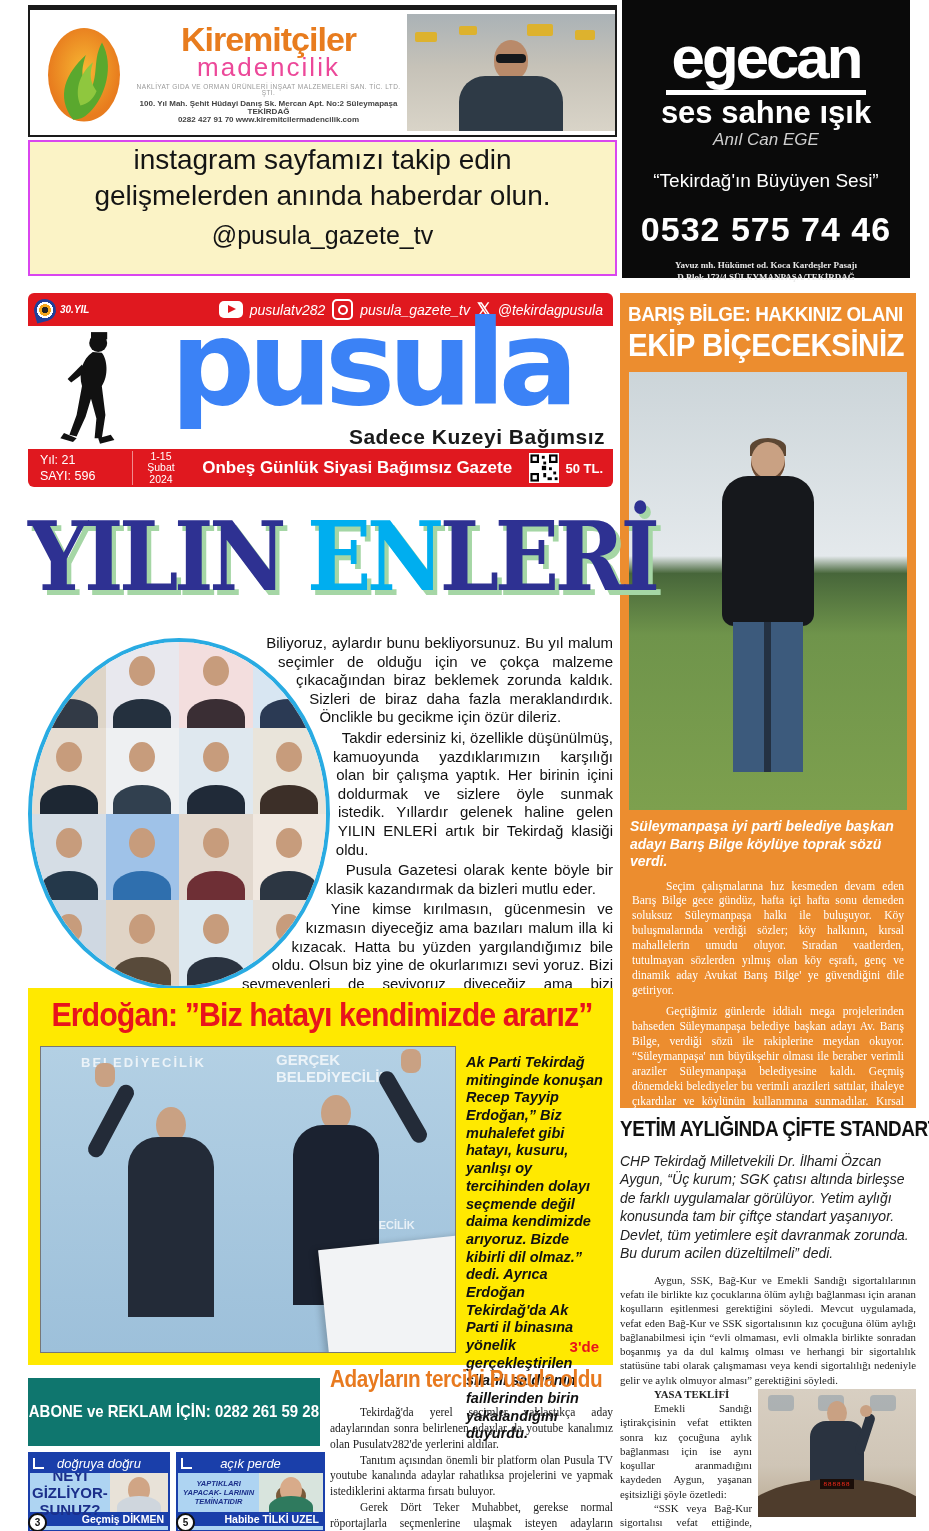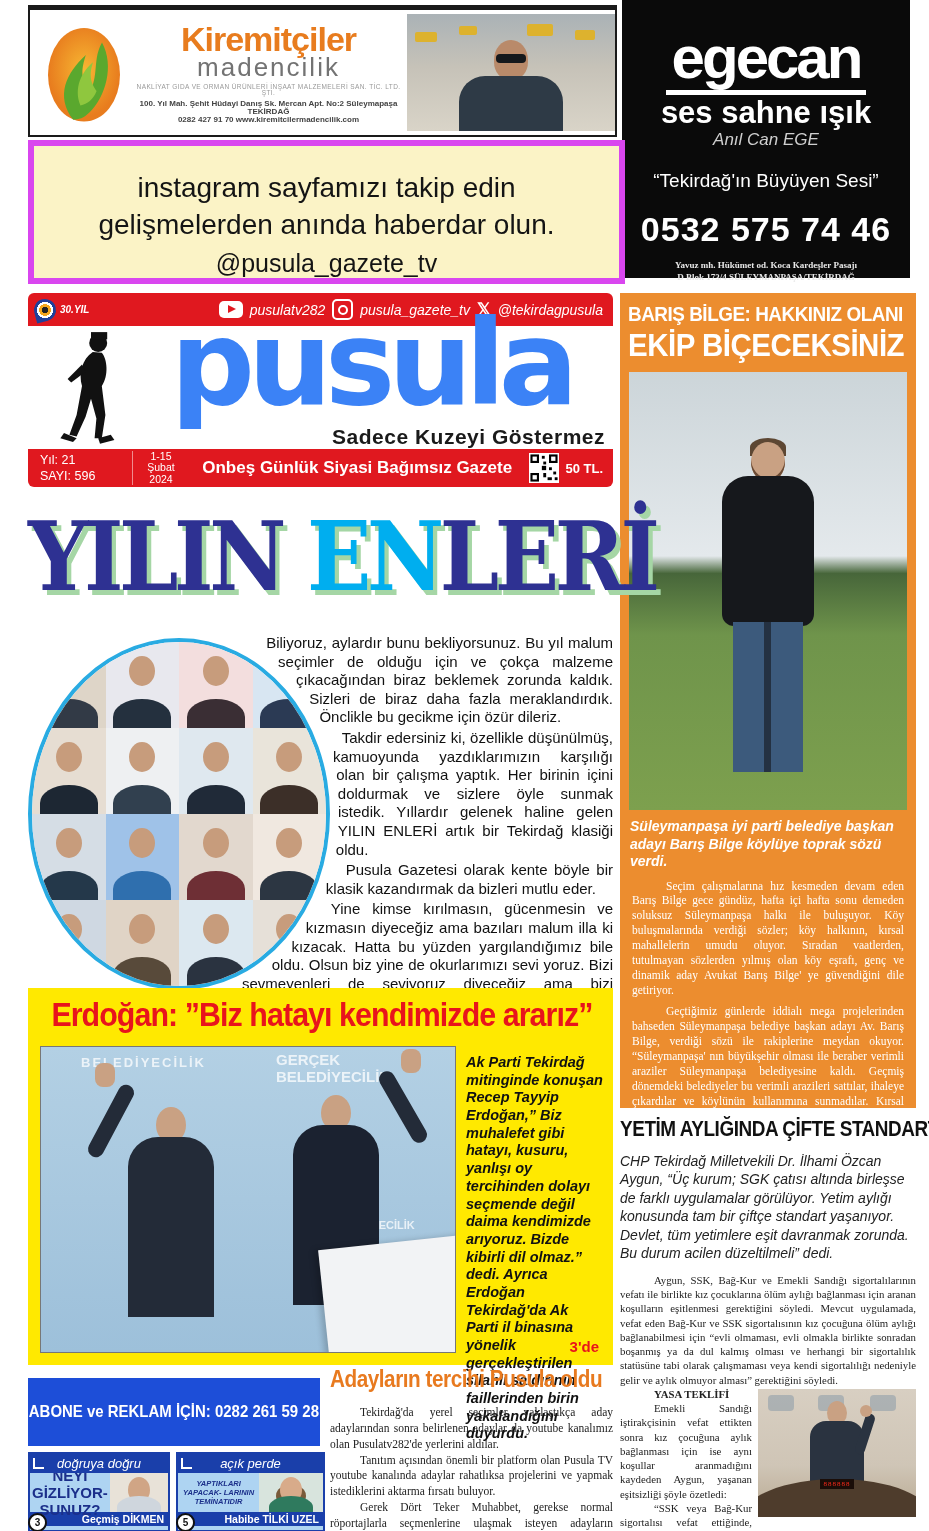--- a/index.html
+++ b/index.html
@@ -5,42 +5,42 @@
   html,body{margin:0;padding:0;background:#ffffff;}
   body{font-family:"Liberation Sans",sans-serif;color:#111;}
   .page{position:relative;width:929px;height:1531px;background:#fff;overflow:hidden;margin:0 auto;}
   .abs{position:absolute;}
 
   
   .kir-ad{left:28px;top:5px;width:585px;height:125px;border:2px solid #1a1a1a;border-top-width:5px;background:#fff;display:flex;align-items:center;}
   .kir-logo{width:92px;height:108px;margin-left:8px;flex:0 0 auto;}
   .kir-text{flex:1;text-align:center;line-height:1;}
   .kir-brand{font-size:34px;font-weight:bold;color:#e87c1e;letter-spacing:-1px;}
-  .kir-sub{font-size:26px;color:#737373;letter-spacing:2px;margin-top:-2px;}
+  .kir-sub{font-size:26px;color:#ec4899;letter-spacing:2px;margin-top:-2px;}
   .kir-line1{font-size:6.5px;color:#999;margin-top:4px;letter-spacing:.4px;}
   .kir-line2{font-size:8px;color:#444;font-weight:bold;margin-top:3px;}
   .kir-line3{font-size:8px;color:#444;font-weight:bold;}
   .kir-photo{width:208px;height:117px;flex:0 0 auto;position:relative;background:linear-gradient(#aab2b6 0%,#c6c2b8 45%,#d9d4c8 100%);overflow:hidden;}
   .machine{position:absolute;background:#ddb22e;border-radius:2px;}
   .kir-man{position:absolute;left:50%;top:26px;transform:translateX(-50%);width:110px;height:95px;}
   .kir-head{position:absolute;left:50%;top:0;transform:translateX(-50%);width:34px;height:40px;border-radius:50% 50% 45% 45%;background:#b98a6a;}
   .kir-glasses{position:absolute;left:50%;top:14px;transform:translateX(-50%);width:30px;height:9px;border-radius:4px;background:#15181c;}
   .kir-torso{position:absolute;left:50%;top:36px;transform:translateX(-50%);width:104px;height:60px;border-radius:26px 26px 0 0;background:#2e3a46;}
 
   
   .ege-ad{left:622px;top:0;width:288px;height:278px;background:#0a0a0a;color:#fff;text-align:center;}
   .ege-brand{font-size:60px;font-weight:bold;letter-spacing:-3px;line-height:1;margin-top:28px;display:inline-block;border-bottom:5px solid #fff;padding:0 6px 2px 6px;text-align:center;}
   .ege-sub{font-size:31px;font-weight:bold;letter-spacing:0;margin-top:2px;line-height:1;}
   .ege-person{font-size:17px;color:#cfcfcf;font-style:italic;margin-top:2px;}
   .ege-slogan{font-size:19px;margin-top:20px;}
   .ege-phone{font-size:34px;font-weight:bold;margin-top:18px;letter-spacing:1px;}
   .ege-addr{font-family:"Liberation Serif",serif;font-size:9px;font-weight:bold;margin-top:10px;line-height:1.35;color:#e8e8e8;}
 
   
-  .insta-box{left:28px;top:140px;width:585px;height:132px;background:#fbf3c6;border:6px solid #d946ef;text-align:center;display:flex;flex-direction:column;justify-content:flex-end;}
+  .insta-box{left:28px;top:140px;width:585px;height:132px;background:#fbf3c6;border:2px solid #d946ef;text-align:center;display:flex;flex-direction:column;justify-content:flex-start;}
   .insta-l{font-size:28px;color:#141414;line-height:1.3;}
   .insta-h{font-size:25px;color:#141414;margin-top:6px;}
 
   
   .mast{left:28px;top:293px;width:585px;height:194px;background:#e0181f;border-radius:6px;overflow:hidden;}
   .mast-top{height:33px;display:flex;align-items:center;color:#fff;}
   .nazar{width:22px;height:22px;border-radius:50% 50% 50% 0;background:radial-gradient(circle at 50% 50%, #222 0 3px, #f4a71e 3px 6px, #fff 6px 8px, #20409a 8px 11px);margin-left:6px;transform:rotate(-15deg);}
   .yil20{font-size:10px;font-weight:bold;font-style:italic;margin-left:4px;}
   .mast-social{margin-left:auto;display:flex;align-items:center;gap:7px;margin-right:10px;font-size:14px;font-style:italic;}
   .yt-icon{width:24px;height:17px;background:#fff;border-radius:5px;position:relative;}
@@ -111,21 +111,21 @@
   .parl-desk{position:absolute;left:-10%;bottom:-40px;width:120%;height:78px;border-radius:50% 50% 0 0;background:#4e3c2c;}
   .parl-led{position:absolute;left:50%;bottom:28px;transform:translateX(-50%);width:34px;height:10px;background:#1a0d08;color:#ff2a1a;font-size:7px;line-height:10px;text-align:center;letter-spacing:1px;}
   .parl-man{position:absolute;left:50%;top:12px;transform:translateX(-50%);width:70px;height:80px;}
   .pm-head{position:absolute;left:50%;top:0;transform:translateX(-50%);width:20px;height:24px;border-radius:50%;background:#c9a183;}
   .pm-body{position:absolute;left:50%;top:20px;transform:translateX(-50%);width:54px;height:60px;border-radius:16px 16px 0 0;background:#2a3340;}
   .pm-arm{position:absolute;right:-6px;top:-8px;width:10px;height:42px;border-radius:5px;background:#2a3340;transform:rotate(18deg);}
   .pm-hand{position:absolute;right:-8px;top:-16px;width:12px;height:12px;border-radius:50%;background:#c9a183;}
   .seat{position:absolute;width:26px;height:16px;border-radius:4px;background:#8a9aa8;opacity:.55;top:6px;}
 
   
-  .abone{left:28px;top:1378px;width:292px;height:68px;background:#1d4ed8;display:flex;align-items:center;justify-content:center;}
+  .abone{left:28px;top:1378px;width:292px;height:68px;background:#0f766e;display:flex;align-items:center;justify-content:center;}
   .abone span{color:#fff;font-size:17px;font-weight:bold;white-space:nowrap;transform:scaleX(.88);}
   .adaylar{left:330px;top:1366px;width:283px;height:165px;}
   .ad-head{font-size:23px;font-weight:bold;color:#e87a1f;white-space:nowrap;transform:scaleX(.9);transform-origin:0 0;letter-spacing:-.5px;}
   .ad-body{margin-top:12px;font-family:"Liberation Serif",serif;font-size:11.5px;line-height:1.38;text-align:justify;color:#222;}
   .ad-body p{margin:0;text-indent:30px;}
 
   
   .teaser{top:1452px;height:76px;border:2px solid #1a3faa;background:#aed4f2;}
   .t1{left:28px;width:138px;}
   .t2{left:176px;width:145px;}
@@ -219,21 +219,21 @@
         <svg viewBox="0 0 100 130" width="90" height="118">
           <circle cx="58" cy="16" r="10" fill="#111"></circle>
           <rect x="50" y="4" width="18" height="8" fill="#111"></rect>
           <path d="M52 26 C40 34 36 50 40 64 L34 96 L26 118 L34 120 L44 98 L50 78 L56 100 L54 122 L62 122 L66 96 L62 64 C70 52 68 34 62 27 Z" fill="#111"></path>
           <path d="M40 40 L24 56 L28 60 L44 48 Z" fill="#111"></path>
           <path d="M20 116 L34 122 L30 126 L16 122 Z" fill="#111"></path>
           <path d="M58 122 L72 118 L76 124 L60 128 Z" fill="#111"></path>
         </svg>
       </div>
       <div class="pusula-logo">pusula</div>
-      <div class="mast-tagline">Sadece Kuzeyi Göstermez</div>
+      <div class="mast-tagline">Sadece Kuzeyi Bağımsız</div>
     </div>
     <div class="mast-bot">
       <div class="mb-issue">
         <div>Yıl: 21</div>
         <div>SAYI: 596</div>
       </div>
       <div class="mb-date">
         <div>1-15</div>
         <div>Şubat</div>
         <div>2024</div>

